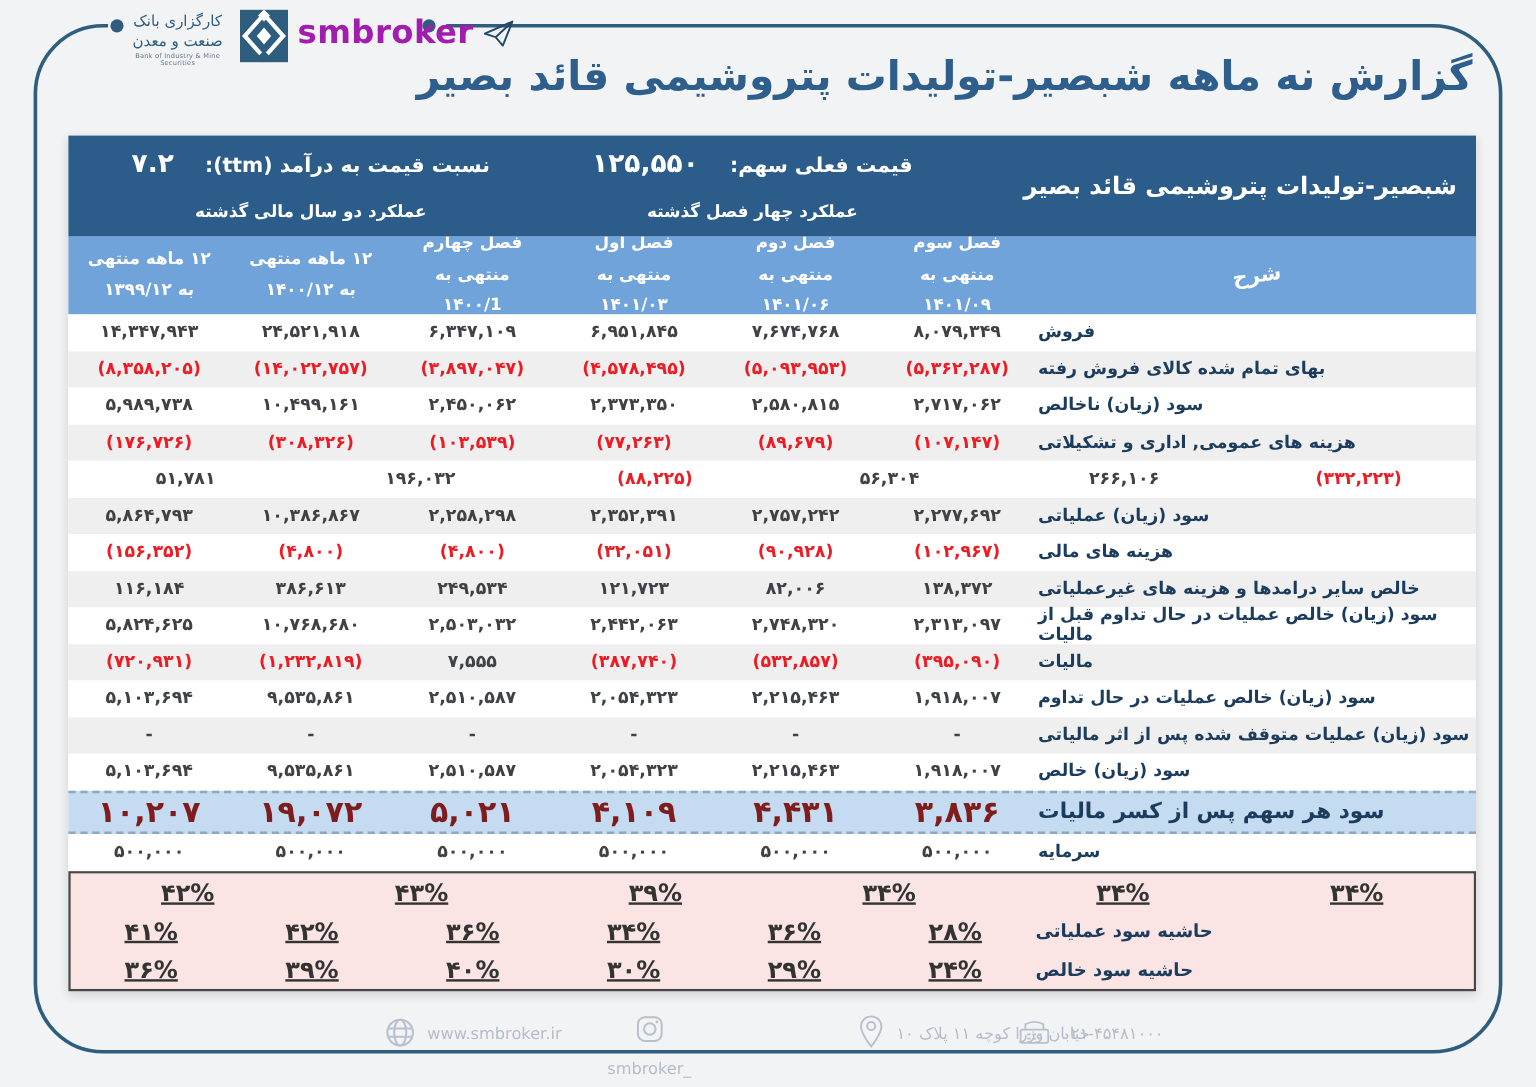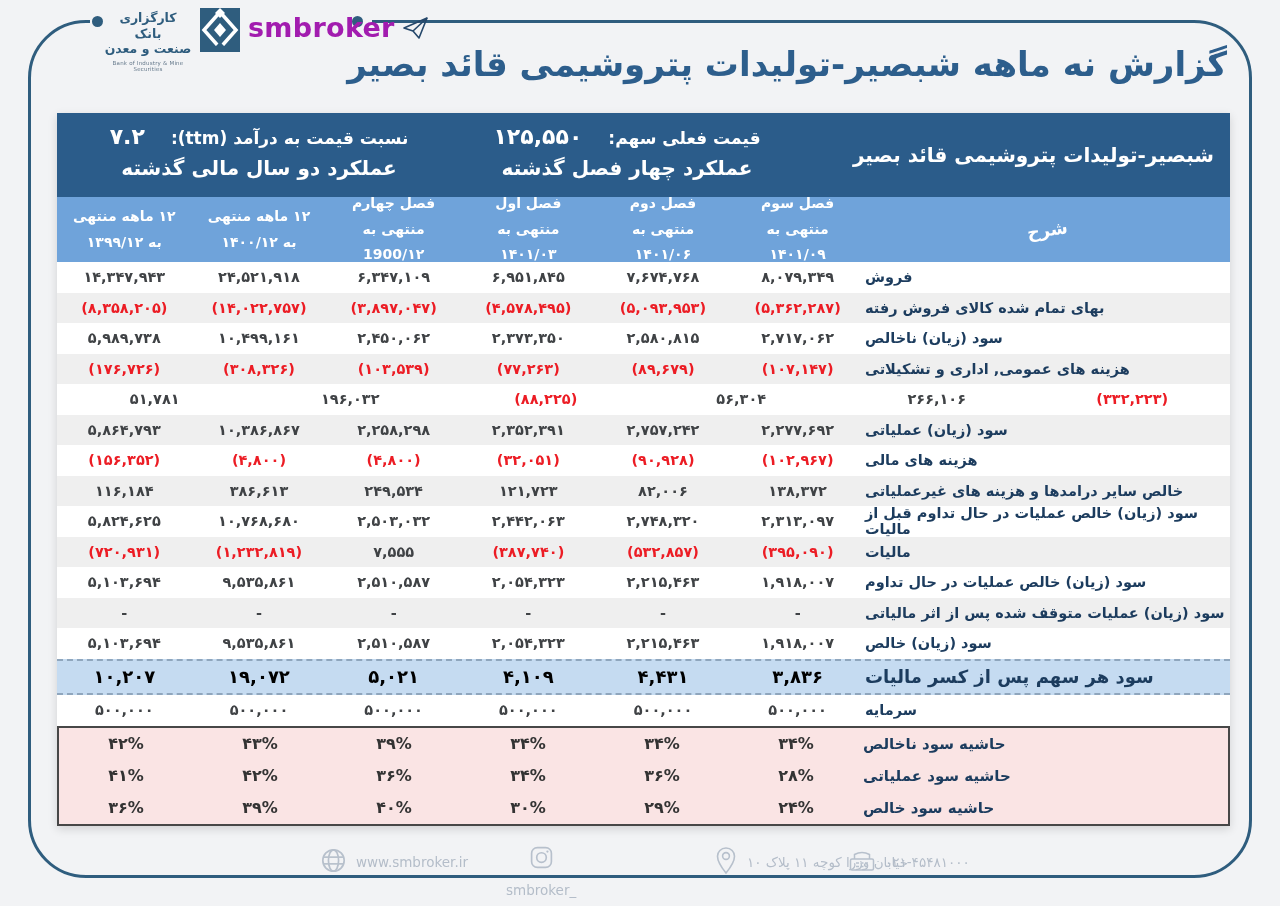--- a/index.html
+++ b/index.html
@@ -15,58 +15,58 @@
   .frame {
     position:absolute; left:28px; top:20px; width:1224px; height:858px;
     border:3px solid #2f5d7e; border-radius:58px;
   }
   .frame-mask { position:absolute; left:90px; top:12px; width:282px; height:20px; background:#f2f3f5; }
   .dot { position:absolute; top:16px; width:11px; height:11px; border-radius:50%; background:#2f5d7e; }
   .dot-left { left:92px; } .dot-right { left:352px; }
   
   .brand { position:absolute; left:104px; top:6px; direction:ltr; display:flex; gap:8px; align-items:flex-start; }
   .bank-block { width:88px; text-align:center; color:#2f5d7e; padding-top:4px; }
-  .bank-fa { font-size:12.5px; font-weight:bold; line-height:1.25; }
+  .bank-fa { font-size:12.5px; font-weight:normal; line-height:1.25; }
   .bank-en { font-size:5.5px; color:#64788a; margin-top:3px; letter-spacing:.2px; }
   .logo-mark { margin-top:2px; }
   .brand-name { font-size:27px; font-weight:bold; color:#a21caf; margin-top:6px; letter-spacing:.3px; }
   .plane { margin-top:10px; }
   
   .page-title {
     position:absolute; right:53px; top:44px;
     font-size:34px; font-weight:bold; color:#2d5e8c; white-space:nowrap;
   }
   
   .report { position:absolute; left:57px; top:113px; width:1173px; box-shadow:0 3px 9px rgba(0,0,0,.14); }
   .band { height:84px; background:#2b5c8a; color:#fff; position:relative; }
   .band-company { position:absolute; right:16px; top:0; bottom:0; display:flex; align-items:center; font-size:20px; font-weight:bold; }
   .band-mid { position:absolute; left:405px; width:330px; top:11px; text-align:center; }
   .band-left { position:absolute; left:22px; width:360px; top:11px; text-align:center; }
   .band-line1 { display:flex; justify-content:center; align-items:baseline; gap:26px; }
   .band-label { font-size:17px; font-weight:bold; }
   .band-value { font-size:22px; font-weight:bold; letter-spacing:.5px; }
-  .band-line2 { margin-top:7px; font-size:20px; font-weight:bold; }
+  .band-line2 { margin-top:20px; font-size:14px; font-weight:bold; }
   .cols-header { height:65px; background:#6fa3da; color:#fff; display:flex; }
   .desc-cell { width:365px; display:flex; align-items:center; justify-content:center; }
   .desc-cell span { font-size:17.5px; font-weight:bold; transform:rotate(-8deg); }
   .col-cell { flex:1; display:flex; align-items:center; justify-content:center; text-align:center;
               font-size:14px; font-weight:bold; line-height:1.85; padding:0 12px; }
   .row { display:flex; align-items:center; height:30.5px; background:#fff; }
   .row.even { background:#efefef; }
   .row .lbl { width:365px; text-align:left; font-size:14.5px; font-weight:bold; color:#1c3c5e; }
   .row .cell { flex:1; text-align:center; font-size:14.5px; font-weight:bold; color:#3f4245; }
   .row .cell.neg { color:#ec1c24; }
   .row.eps { height:36px; background:#c5dbf1; border-top:2px dashed #8fa6bd; border-bottom:2px dashed #8fa6bd; }
   .row.eps .lbl { font-size:18px; }
-  .row.eps .cell { font-size:18px; color:#000000; letter-spacing:.5px; }
+  .row.eps .cell { font-size:25px; color:#7f1d1d; letter-spacing:.5px; }
   .row.capital { height:31px; background:#fff; }
   .pink-block { border:2px solid #474747; }
   .row.pink { height:32px; background:#fae4e4; }
   .row.pink .lbl { font-size:15px; }
-  .row.pink .cell { font-size:16px; color:#333; }
+  .row.pink .cell { font-size:20px; color:#333;text-decoration:underline; }
   
   .footer { position:absolute; top:845px; left:0; width:1280px; height:34px; color:#b4bdc9; font-size:13.5px; }
   .fitem { position:absolute; top:0; height:34px; display:flex; align-items:center; gap:9px; direction:ltr; white-space:nowrap; }
   .f1 { left:320px; } .f2 { left:506px;flex-direction:column; } .f3 { left:714px; } .f4 { left:848px; }
   .fitem svg { flex:0 0 auto; }
 </style>
 </head>
 <body>
 
 <div class="frame"></div>
@@ -121,21 +121,21 @@
   </div>
 
   <div class="cols-header" id="cols-header">
     <div class="desc-cell">
       <span>شرح</span>
     </div>
 
   <div class="col-cell">فصل سوم منتهی به ۱۴۰۱/۰۹</div>
       <div class="col-cell">فصل دوم منتهی به ۱۴۰۱/۰۶</div>
       <div class="col-cell">فصل اول منتهی به ۱۴۰۱/۰۳</div>
-      <div class="col-cell">فصل چهارم منتهی به 1900/۱۲</div>
+      <div class="col-cell">فصل چهارم منتهی به ۱۴۰۰/1</div>
       <div class="col-cell">۱۲ ماهه منتهی به ۱۴۰۰/۱۲</div>
       <div class="col-cell">۱۲ ماهه منتهی به ۱۳۹۹/۱۲</div>
     </div>
 
   <div id="body-rows">
       <div class="row odd">
         <div class="lbl">فروش</div>
         <div class="cell">۸,۰۷۹,۳۴۹</div>
         <div class="cell">۷,۶۷۴,۷۶۸</div>
         <div class="cell">۶,۹۵۱,۸۴۵</div>
@@ -268,21 +268,20 @@
         <div class="cell">۵۰۰,۰۰۰</div>
         <div class="cell">۵۰۰,۰۰۰</div>
         <div class="cell">۵۰۰,۰۰۰</div>
         <div class="cell">۵۰۰,۰۰۰</div>
         <div class="cell">۵۰۰,۰۰۰</div>
         <div class="cell">۵۰۰,۰۰۰</div>
       </div>
     </div>
   <div class="pink-block" id="margin-slot">
       <div class="row pink">
-        <div class="lbl">حاشیه سود ناخالص</div>
         <div class="cell">۳۴%</div>
         <div class="cell">۳۴%</div>
         <div class="cell">۳۴%</div>
         <div class="cell">۳۹%</div>
         <div class="cell">۴۳%</div>
         <div class="cell">۴۲%</div>
       </div>
       <div class="row pink">
         <div class="lbl">حاشیه سود عملیاتی</div>
         <div class="cell">۲۸%</div>

